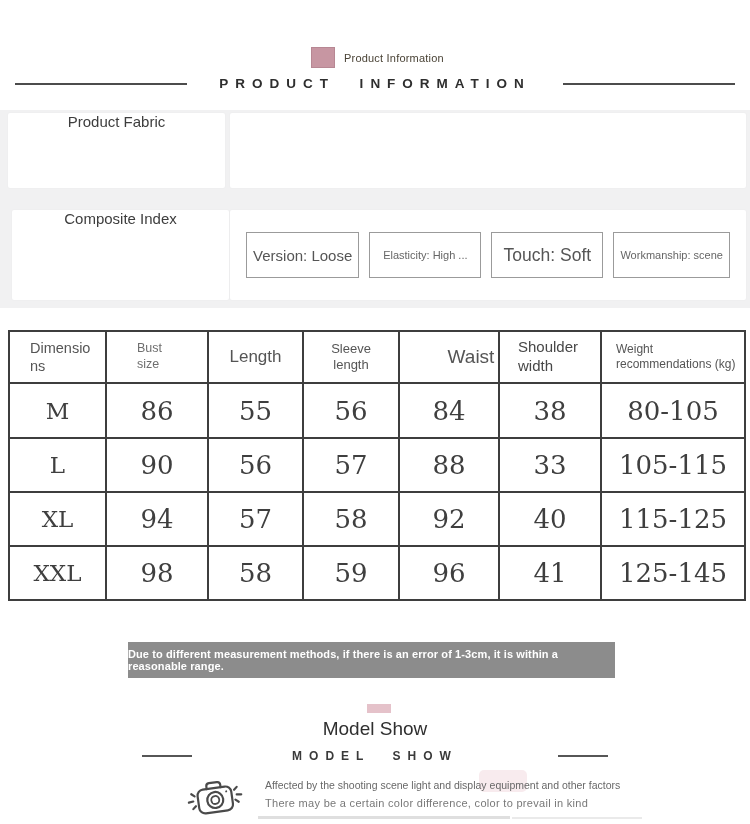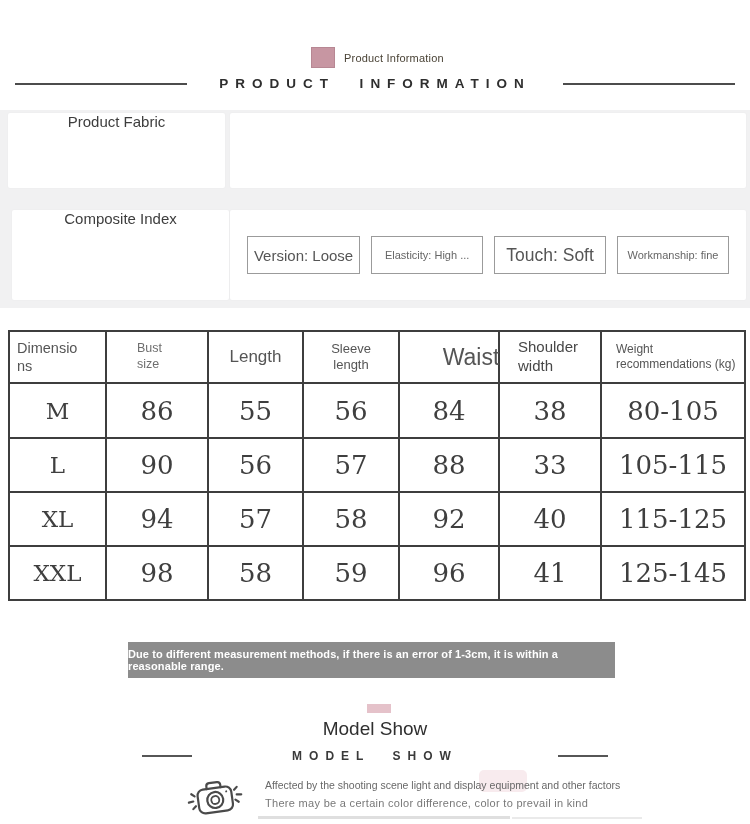--- a/index.html
+++ b/index.html
@@ -18,44 +18,44 @@
 
   
   .gray-band{position:absolute; top:110px; left:0; width:750px; height:198px; background:#f1f1f2;}
   .card{position:absolute; background:#ffffff; border-radius:2px; box-shadow:0 0 2px rgba(0,0,0,0.04);}
   .label-card{display:flex; align-items:flex-start; justify-content:center; font-size:15px; color:#3d3d3d;}
   .fabric-label{top:113px; left:8px; width:217px; height:75px;}
   .fabric-content{top:113px; left:230px; width:516px; height:75px;}
   .composite-label{top:210px; left:12px; width:217px; height:90px;}
   .composite-content{top:210px; left:230px; width:516px; height:90px;
     display:flex; align-items:center; justify-content:space-evenly; padding:0 6px; box-sizing:border-box;}
-  .spec-box{border:1px solid #9b9b9b; background:#fff; height:38px; min-width:112px; box-sizing:border-box;
+  .spec-box{border:1px solid #9b9b9b; background:#fff; height:46px; min-width:112px; box-sizing:border-box;
     display:flex; align-items:center; justify-content:center; color:#555; padding:0 6px;}
   .bx-lg{font-size:15px;}
   .bx-sm{font-size:11px; color:#666;}
   .bx-xl{font-size:17.5px;}
 
   
   .size-table{
     position:absolute; top:330px; left:8px; width:738px; box-sizing:border-box;
     display:grid; grid-template-columns:95px 100px 93px 94px 98px 100px 1fr;
     grid-template-rows:50px 53px 52px 52px 52px;
     gap:2px; background:#3e3e3e; border:2px solid #3e3e3e;
   }
   .size-table > div{background:#ffffff; display:flex; align-items:center; justify-content:center;}
   .th{color:#555; line-height:1.25;}
   .th span{display:inline-block; text-align:left;}
-  .th.col0{justify-content:flex-start; padding-left:7px; font-size:14.5px;}
+  .th.col0{justify-content:flex-start; padding-left:20px; font-size:14.5px;}
   .th.col0 span{max-width:64px; overflow-wrap:anywhere;}
   .th.col1{font-size:12.5px; color:#6e6e6e;}
   .th.col1 span{max-width:40px;}
   .th.col2{font-size:17px;}
   .th.col3{font-size:13px;}
   .th.col3 span{max-width:50px; text-align:center;}
-  .th.col4{font-size:23px;padding-left:44px;}
+  .th.col4{font-size:19px;padding-left:44px;}
   .th.col5{font-size:15px; color:#474747;}
   .th.col5 span{max-width:64px; overflow-wrap:anywhere;}
   .th.col6{justify-content:flex-start; padding-left:14px; font-size:12px;}
   .th.col6 span{max-width:126px;}
   .td{font-family:"DejaVu Serif", serif; color:#3f3f3f; font-size:26px;}
   .td.size-col{font-size:23px;}
 
   
   .notice-banner{position:absolute; top:642px; left:128px; width:487px; height:36px; background:#8c8c8c;
     display:flex; align-items:center; justify-content:flex-start;}
@@ -97,21 +97,21 @@
     <span>Product Fabric</span>
   </div>
   <div class="card fabric-content"></div>
   <div class="card label-card composite-label">
     <span>Composite Index</span>
   </div>
   <div class="card composite-content">
       <div class="spec-box bx-lg">Version: Loose</div>
       <div class="spec-box bx-sm">Elasticity: High ...</div>
       <div class="spec-box bx-xl">Touch: Soft</div>
-      <div class="spec-box bx-sm">Workmanship: fine</div>
+      <div class="spec-box bx-sm">Workmanship: scene</div>
     </div>
 
   <div class="size-table">
       <div class="th col0">
         <span>Dimensions</span>
       </div>
       <div class="th col1">
         <span>Bust size</span>
       </div>
       <div class="th col2">

